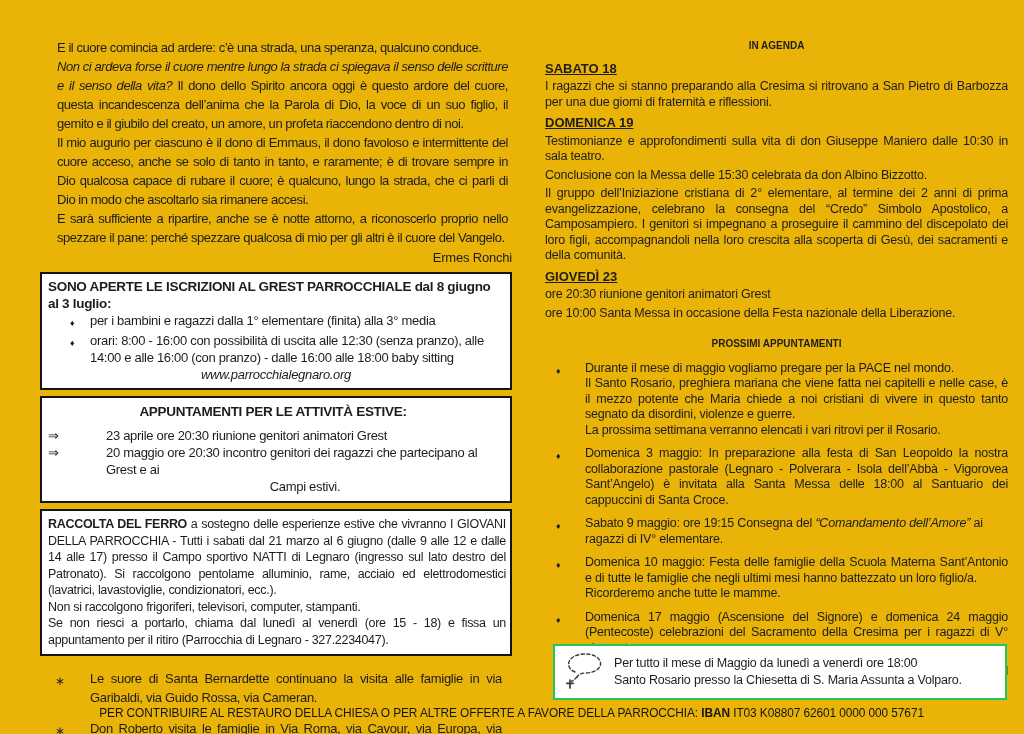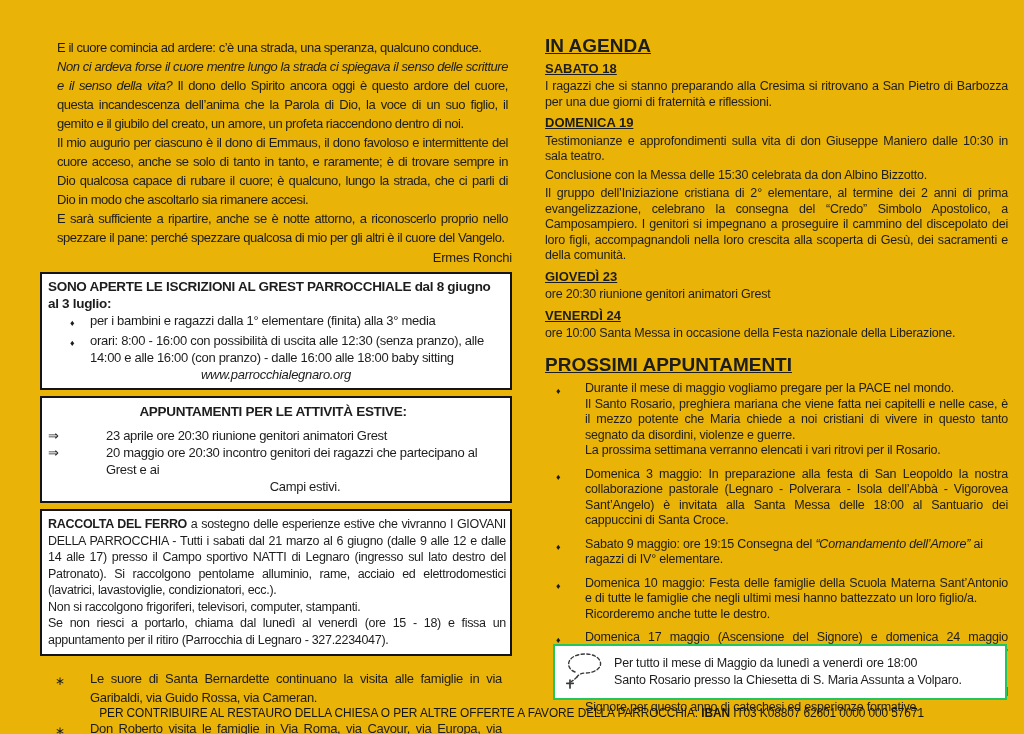--- a/index.html
+++ b/index.html
@@ -35,21 +35,21 @@
   .just { text-align:justify; }
 
   .visits { margin-top:14px; font-size:13px; line-height:18.5px; letter-spacing:-0.3px; }
   .v-item { display:flex; margin-bottom:13px; }
   .vmark { width:50px; padding-left:15px; flex:none; font-size:12px; padding-top:2px; }
   .v-text { flex:1; text-align:justify; padding-right:10px; }
 
   
   .col-right { position:absolute; left:545px; top:38px; width:463px;
                font-size:12.5px; line-height:15.5px; letter-spacing:-0.2px; }
-  .sec-title { font-weight:bold; text-align:left; font-size:19px; margin-bottom:7px; letter-spacing:0;text-decoration:underline; }
+  .sec-title { font-weight:bold; text-align:center; font-size:10px; margin-bottom:7px; letter-spacing:0; }
   .day-h { font-weight:bold; text-decoration:underline; font-size:13px; margin:5px 0 3px; letter-spacing:0; }
   .rp { margin:0 0 3px; }
   .prossimi-title { margin-top:15px; margin-bottom:9px; }
   .p-item { display:flex; margin-bottom:8px; }
   .pmark { width:40px; padding-left:11px; flex:none; font-size:9px; padding-top:3px; }
   .p-text { flex:1; }
   .p-text p { margin:0; }
 
   .rosario-box { position:absolute; left:553px; top:644px; width:454px; min-height:50px;
                  border:2px solid #22c55e; background:#fff;
@@ -132,21 +132,20 @@
     <p class="rp just">I ragazzi che si stanno preparando alla Cresima si ritrovano a San Pietro di Barbozza per una due giorni di fraternità e riflessioni.</p>
 
     <p class="day-h">DOMENICA 19</p>
     <p class="rp just">Testimonianze e approfondimenti sulla vita di don Giuseppe Maniero dalle 10:30 in sala teatro.</p>
     <p class="rp">Conclusione con la Messa delle 15:30 celebrata da don Albino Bizzotto.</p>
     <p class="rp just">Il gruppo dell’Iniziazione cristiana di 2° elementare, al termine dei 2 anni di prima evangelizzazione, celebrano la consegna del “Credo” Simbolo Apostolico, a Camposampiero. I genitori si impegnano a proseguire il cammino del discepolato dei loro figli, accompagnandoli nella loro crescita alla scoperta di Gesù, dei sacramenti e della comunità.</p>
 
     <p class="day-h">GIOVEDÌ 23</p>
     <p class="rp">ore 20:30 riunione genitori animatori Grest</p>
 
-    <p class="day-h">VENERDÌ 24</p>
     <p class="rp">ore 10:00 Santa Messa in occasione della Festa nazionale della Liberazione.</p>
 
     <p class="sec-title prossimi-title">PROSSIMI APPUNTAMENTI</p>
 
     <div class="p-item">
       <span class="pmark">♦</span>
       <div class="p-text">
         <p>Durante il mese di maggio vogliamo pregare per la PACE nel mondo.</p>
         <p class="just">Il Santo Rosario, preghiera mariana che viene fatta nei capitelli e nelle case, è il mezzo potente che Maria chiede a noi cristiani di vivere in questo tanto segnato da disordini, violenze e guerre.</p>
         <p>La prossima settimana verranno elencati i vari ritrovi per il Rosario.</p>
@@ -160,21 +159,21 @@
 
     <div class="p-item">
       <span class="pmark">♦</span>
       <div class="p-text"><span>Sabato 9 maggio: ore 19:15 Consegna del </span><i>“Comandamento dell’Amore”</i><span> ai ragazzi di IV° elementare.</span></div>
     </div>
 
     <div class="p-item">
       <span class="pmark">♦</span>
       <div class="p-text">
         <p class="just">Domenica 10 maggio: Festa delle famiglie della Scuola Materna Sant’Antonio e di tutte le famiglie che negli ultimi mesi hanno battezzato un loro figlio/a.</p>
-        <p>Ricorderemo anche tutte le destro.</p>
+        <p>Ricorderemo anche tutte le mamme.</p>
       </div>
     </div>
 
     <div class="p-item">
       <span class="pmark">♦</span>
       <div class="p-text just">Domenica 17 maggio (Ascensione del Signore) e domenica 24 maggio (Pentecoste) celebrazioni del Sacramento della Cresima per i ragazzi di V° elementare.</div>
     </div>
 
     <div class="p-item">
       <span class="pmark">♦</span>

